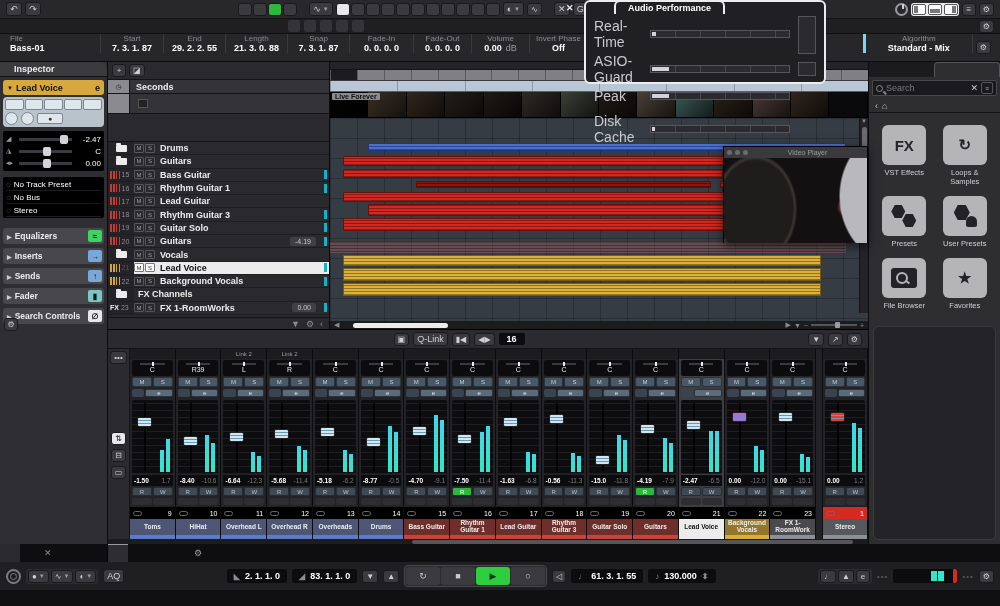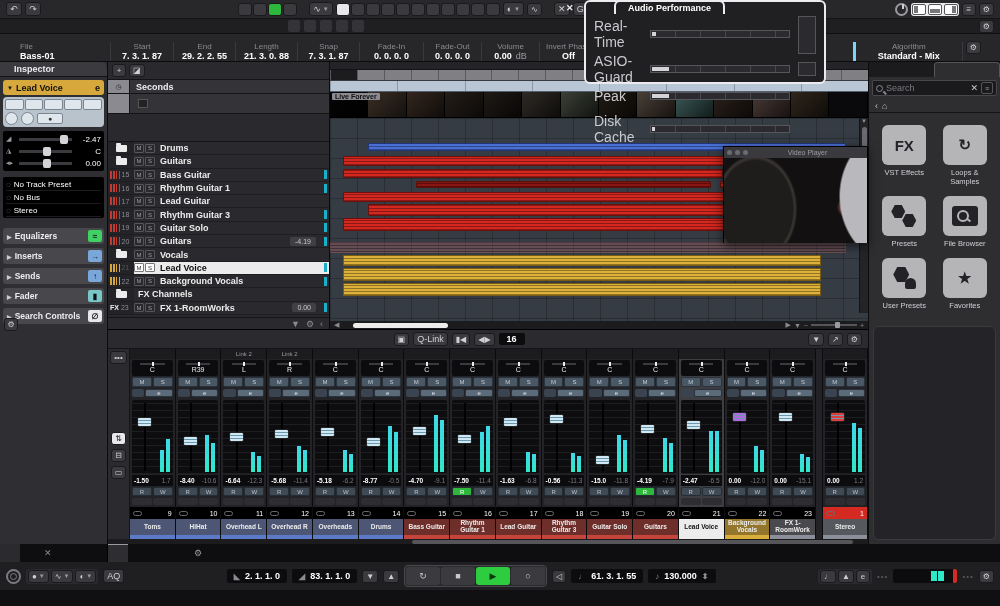--- a/index.html
+++ b/index.html
@@ -31,21 +31,21 @@
 .zone.zr::before{right:1px;top:1px;bottom:1px;width:4px}
 .knob{width:13px;height:13px;border-radius:50%;border:2px solid #9a9aa0;position:relative}
 .knob::before{content:"";position:absolute;left:5px;top:-1px;width:2px;height:5px;background:#cfcfd4}
 
 
 .statusrow{height:15px;background:#1f1f22;border-bottom:1px solid #101012;display:flex;align-items:center;padding:0 6px;gap:4px}
 .chip{background:#333338;border-radius:2px;height:12px;display:flex;align-items:center;padding:0 6px;color:#9a9aa0;font-size:8px}
 .chip.val{color:#fff;font-weight:bold}
 
 
-.infoline{height:28px;background:#27272a;border-bottom:1px solid #0c0c0e;display:flex;align-items:flex-end;padding:0 16px}
+.infoline{height:28px;background:#27272a;border-bottom:1px solid #0c0c0e;display:flex;align-items:flex-start;padding:0 6px}
 .il-col{display:flex;flex-direction:column;justify-content:center;border-right:1px solid #3a3a3e;padding:0 4px;width:var(--w,60px);text-align:center}
 .il-label{color:#8a8a90;font-size:8px}
 .il-value{color:#fff;font-weight:bold;font-size:9px;white-space:nowrap}
 .il-col.left .il-value,.il-col.left .il-label{text-align:left}
 .il-unit{color:#9a9aa0;font-weight:normal;margin-left:4px}
 .il-gap{flex:1}
 
 
 .audioperf{position:absolute;left:584px;top:0;width:242px;height:84px;background:#202023;border:2px solid #ececf0;border-radius:6px;z-index:60;padding:4px 6px 4px 8px}
 .ap-close{position:absolute;left:-20px;top:1px;color:#ececf0;font-size:9px;font-weight:bold;background:none;border:none}
@@ -1453,29 +1453,29 @@
             <span class="tile-lbl">Loops &amp; Samples</span>
           </div>
           <div class="tile">
             <span class="tile-sq ic-host">
               <span class="ic-presets"></span>
             </span>
             <span class="tile-lbl">Presets</span>
           </div>
           <div class="tile">
             <span class="tile-sq ic-host">
+              <span class="ic-user"></span>
+            </span>
+            <span class="tile-lbl">User Presets</span>
+          </div>
+          <div class="tile">
+            <span class="tile-sq ic-host">
               <span class="ic-browser"></span>
             </span>
             <span class="tile-lbl">File Browser</span>
-          </div>
-          <div class="tile">
-            <span class="tile-sq ic-host">
-              <span class="ic-user"></span>
-            </span>
-            <span class="tile-lbl">User Presets</span>
           </div>
           <div class="tile">
             <span class="tile-sq ic-host">
               <span>★</span>
             </span>
             <span class="tile-lbl">Favorites</span>
           </div>
       </div>
       <div class="rz-panel"></div>
     </div>

